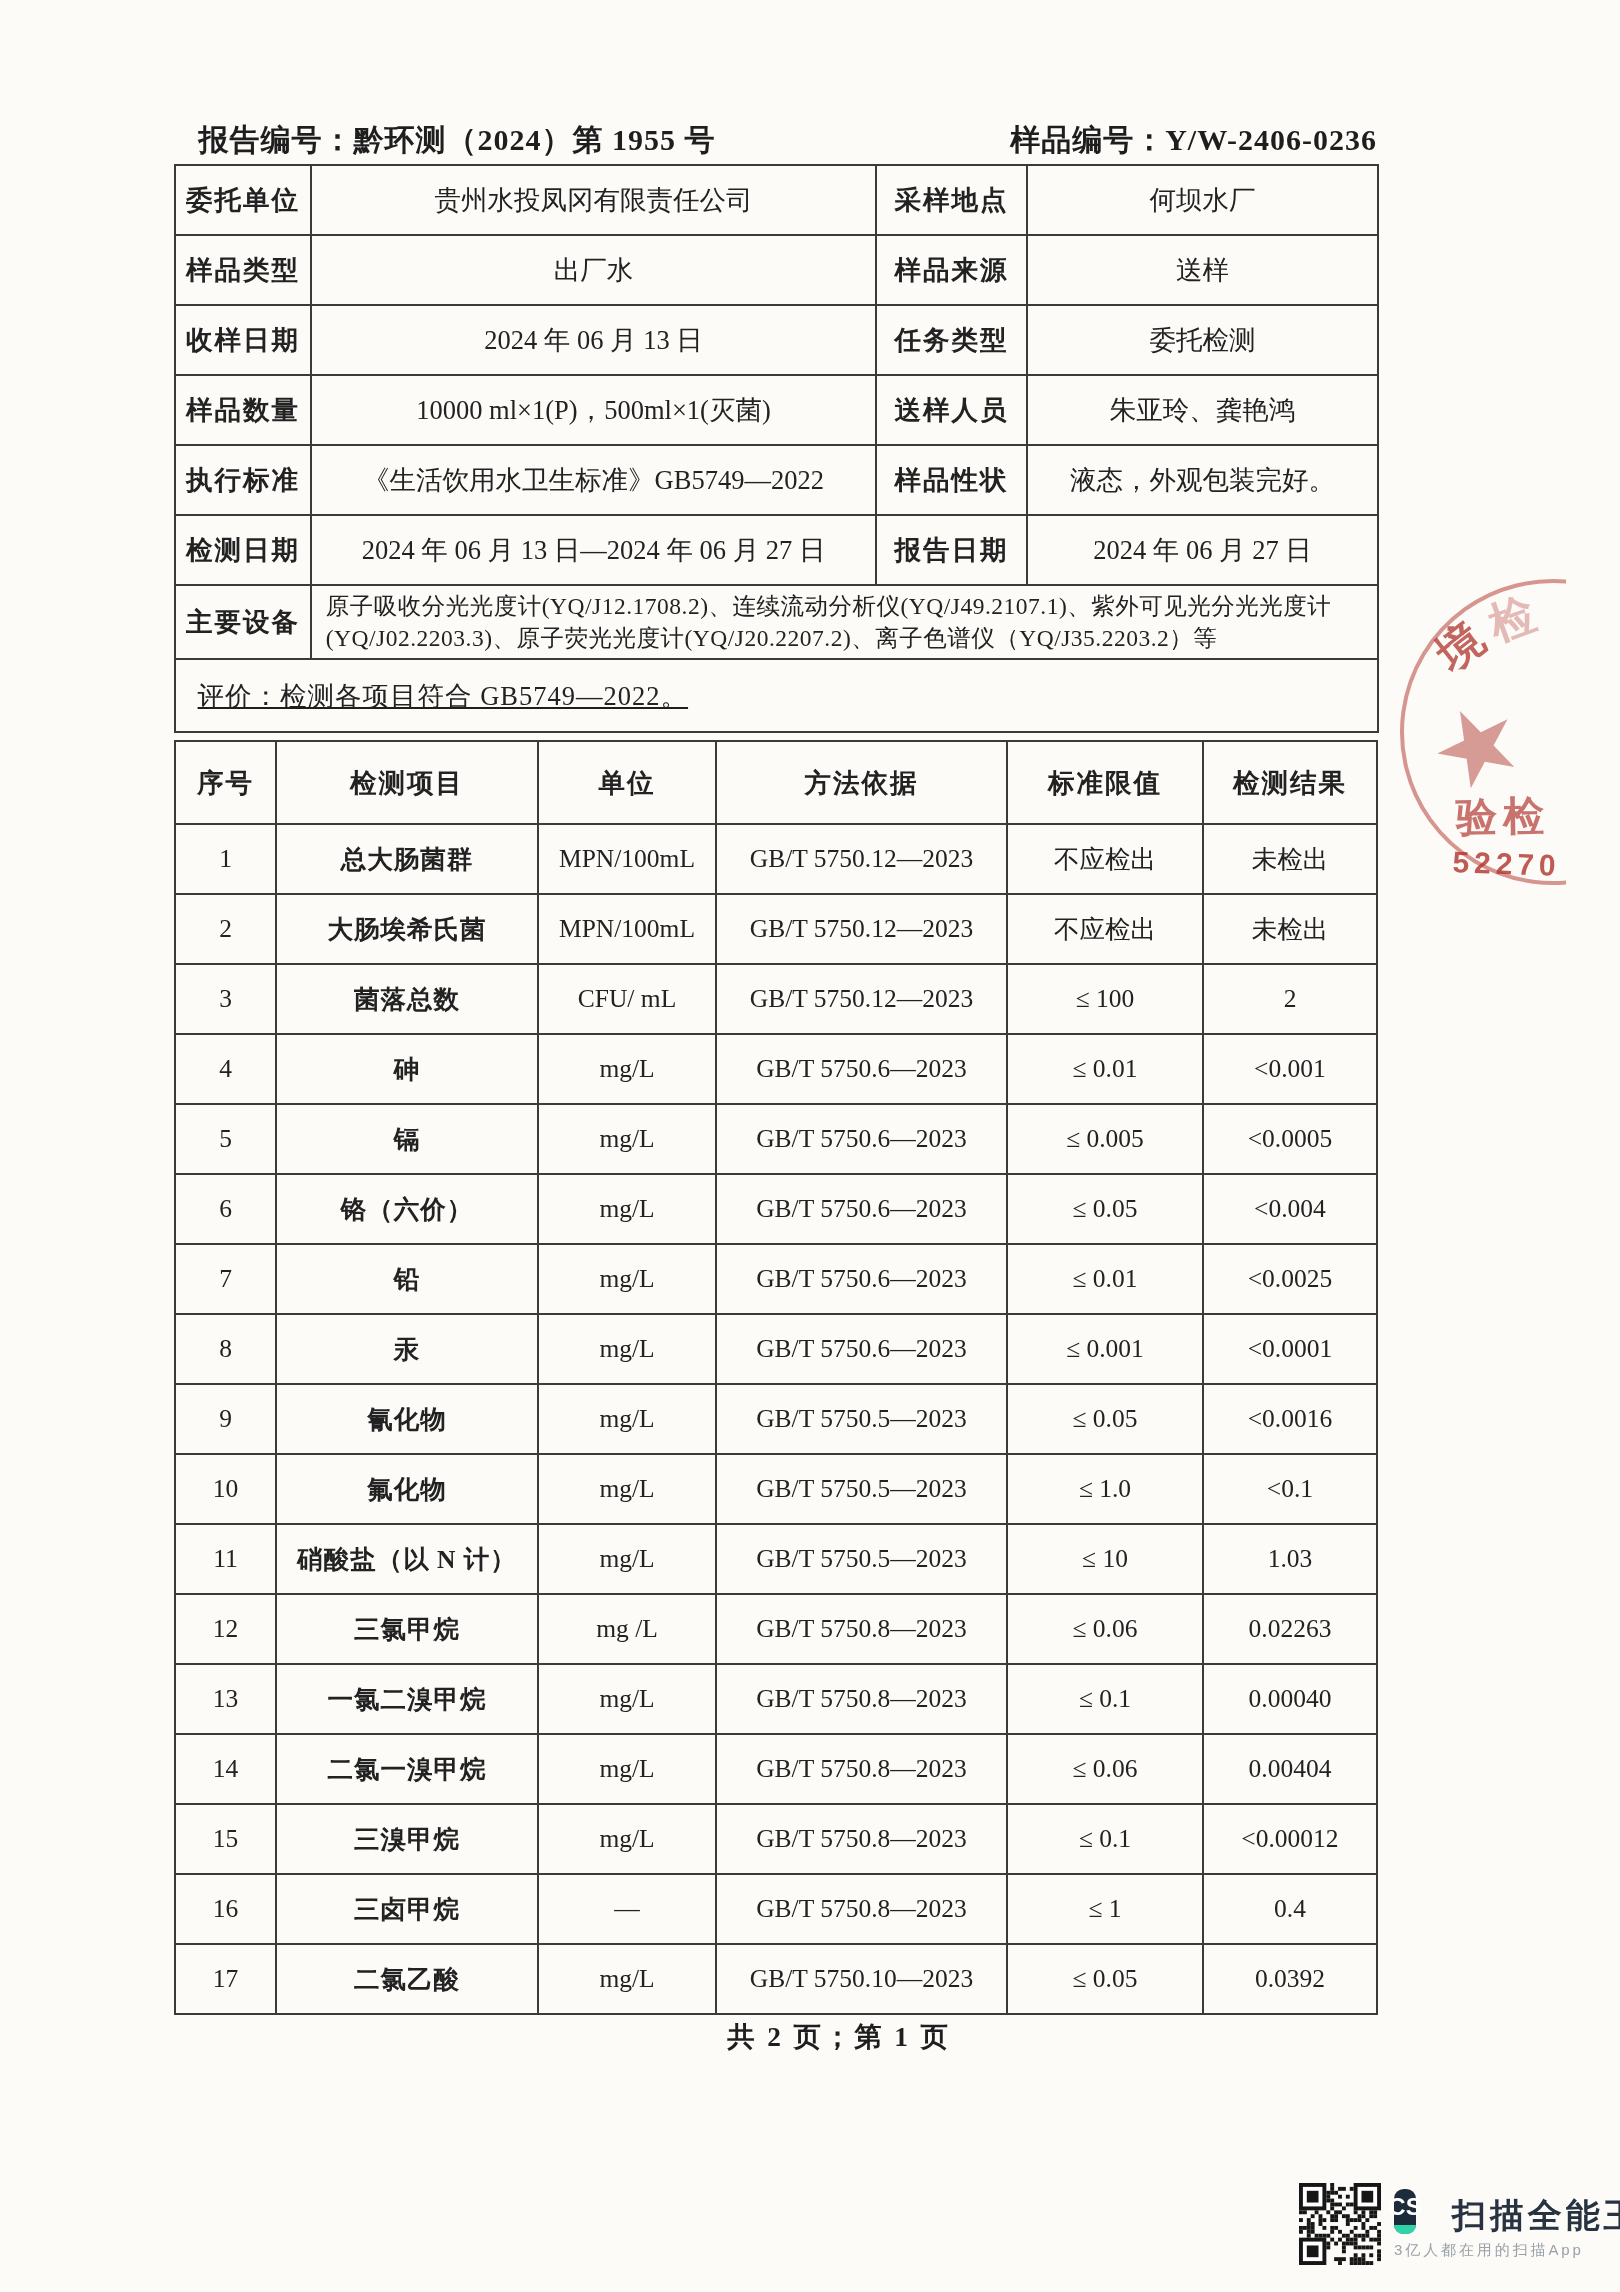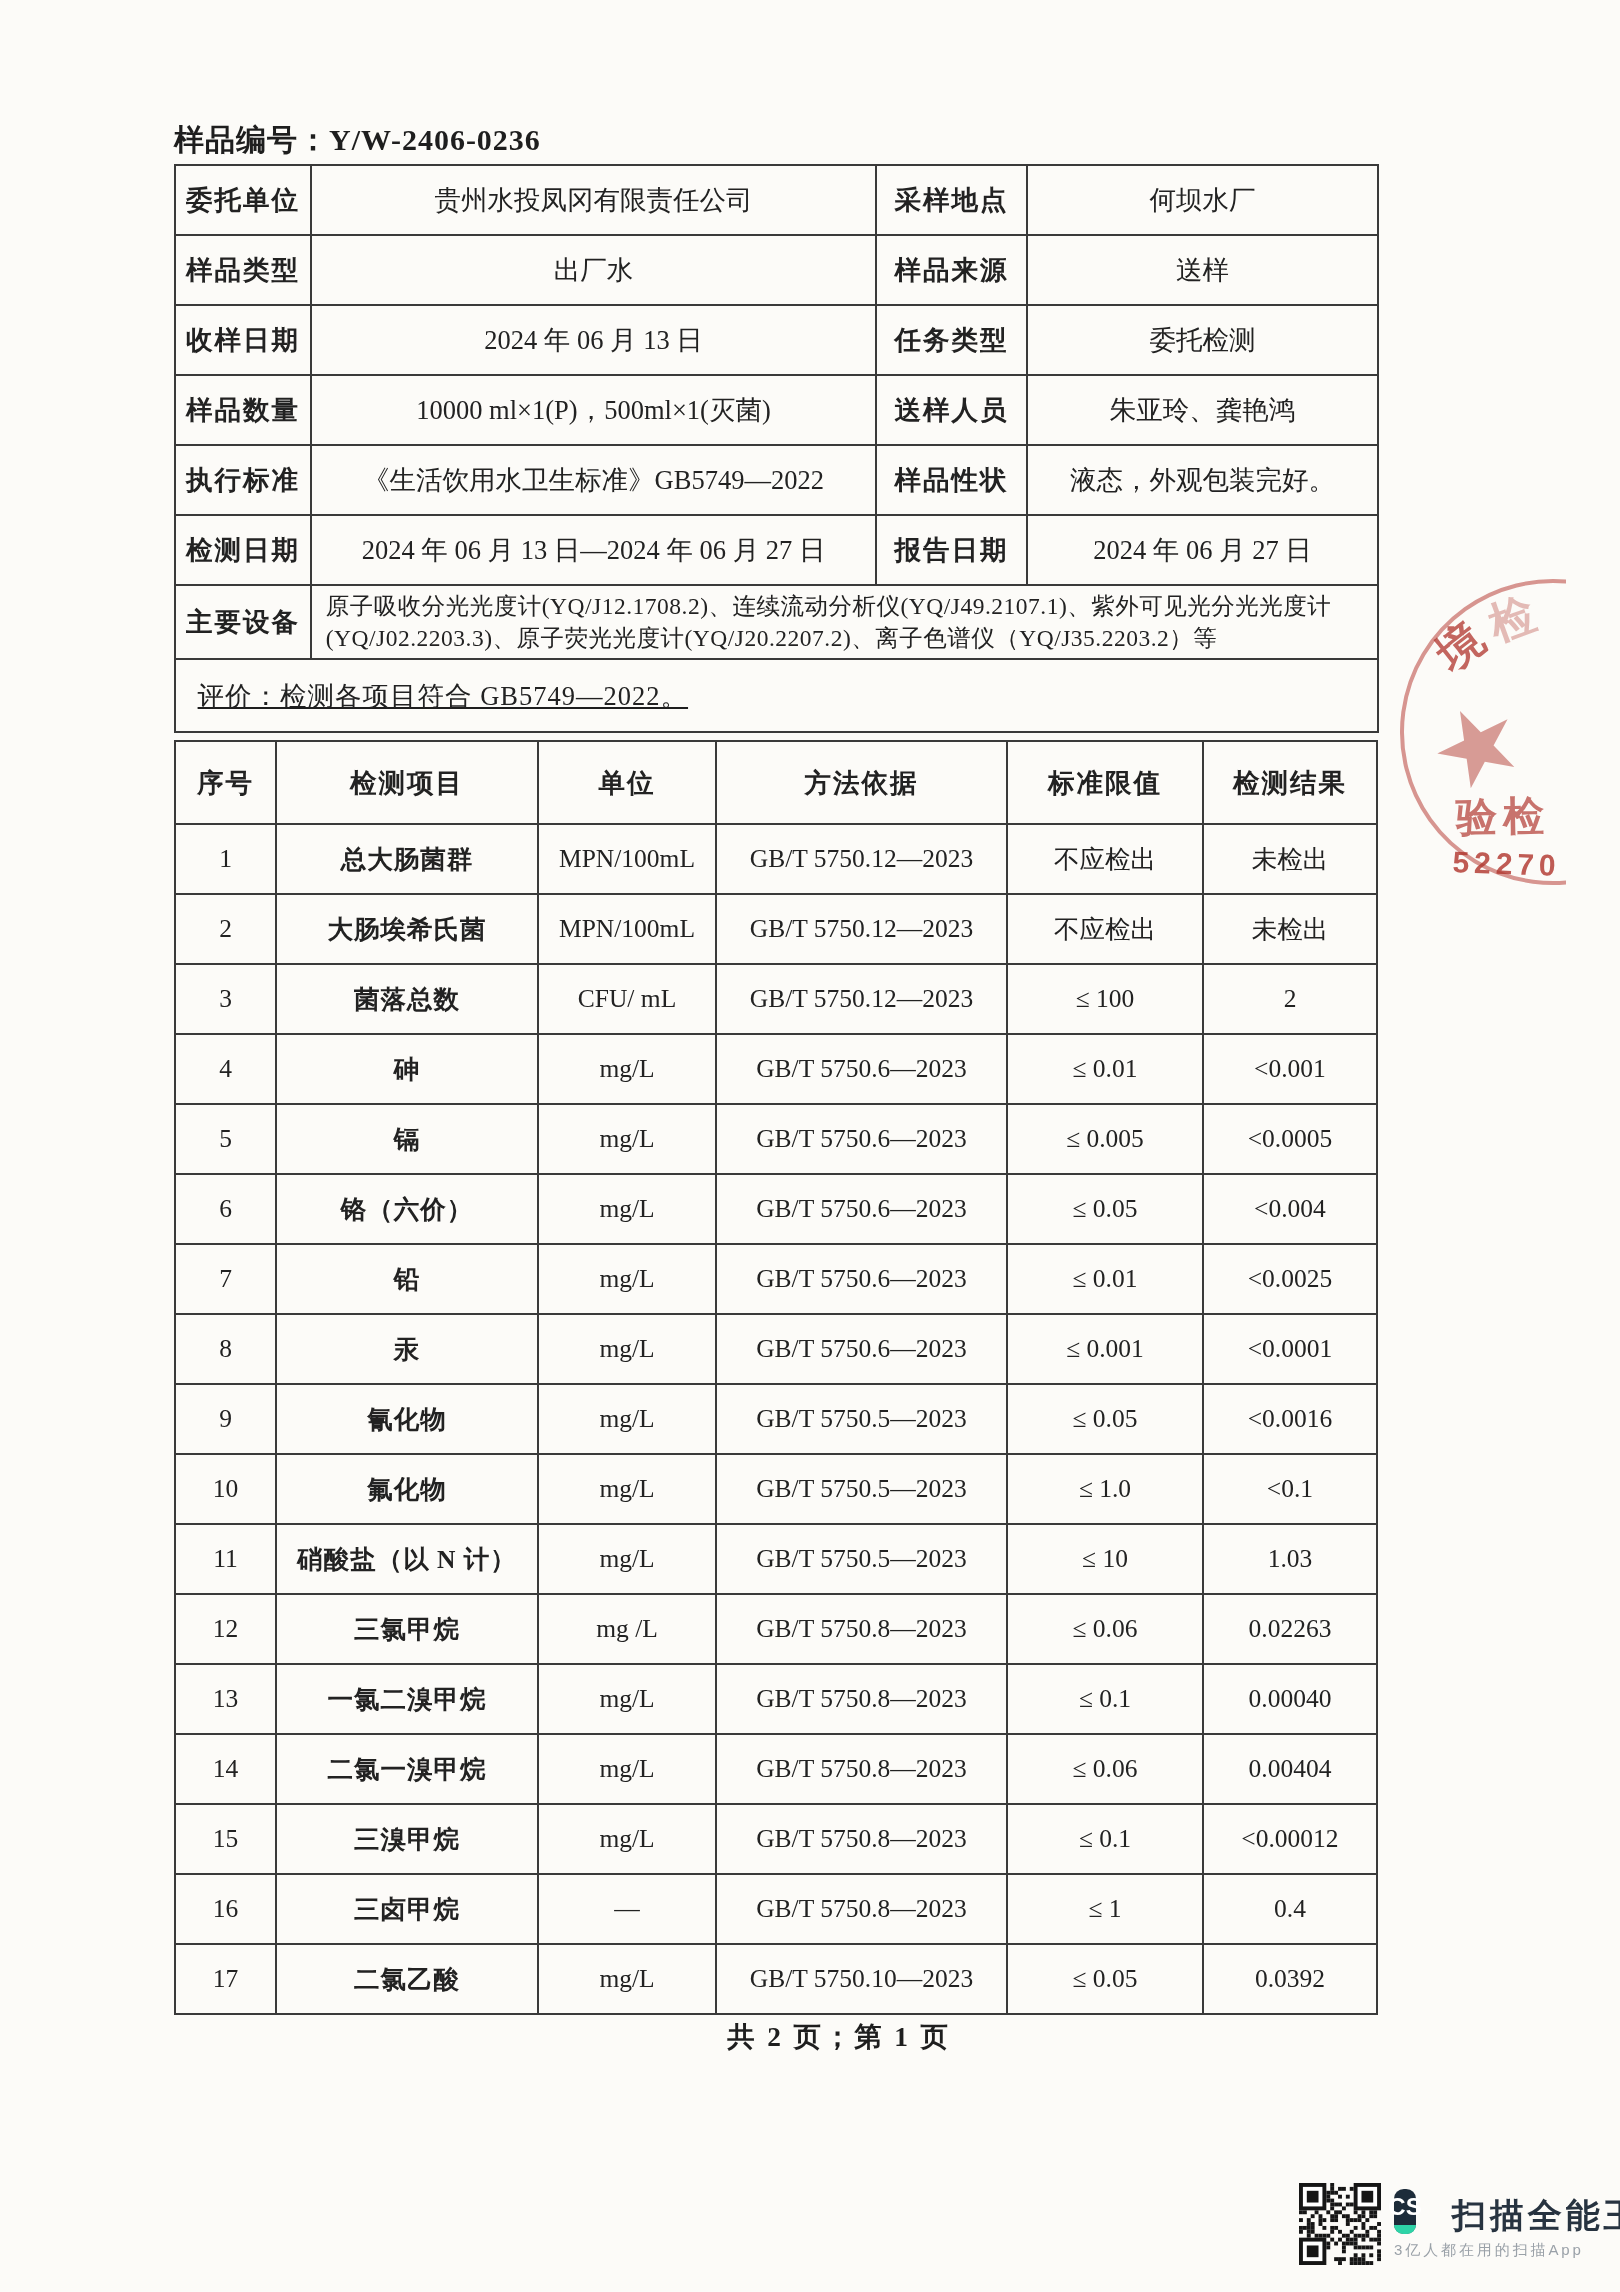--- a/index.html
+++ b/index.html
@@ -85,20 +85,21 @@
               color:#273340; letter-spacing:3.9px; white-space:nowrap; }
   .tagline { position:absolute; left:95px; top:60px; font-size:15px; color:#9aa1a8;
              letter-spacing:2.9px; white-space:nowrap; }
 </style>
 </head>
 <body>
 
 <div class="page">
 
   <div class="header-line">
+    <span class="left">报告编号：黔环测（2024）第 1955 号</span>
     <span class="right">样品编号：Y/W-2406-0236</span>
   </div>
 
   <table class="grid info-table">
     <colgroup>
         <col style="width:136px">
         <col style="width:565px">
         <col style="width:151px">
         <col style="width:351px">
       </colgroup>

